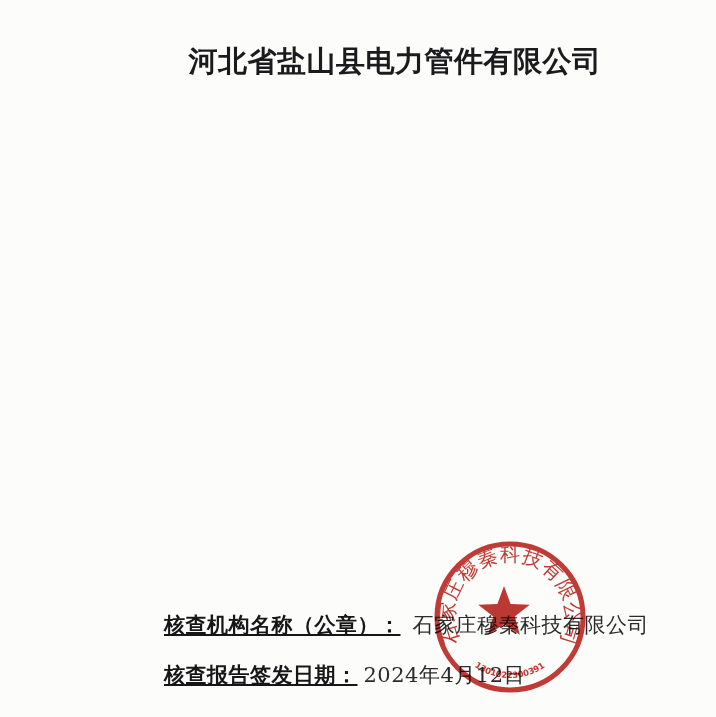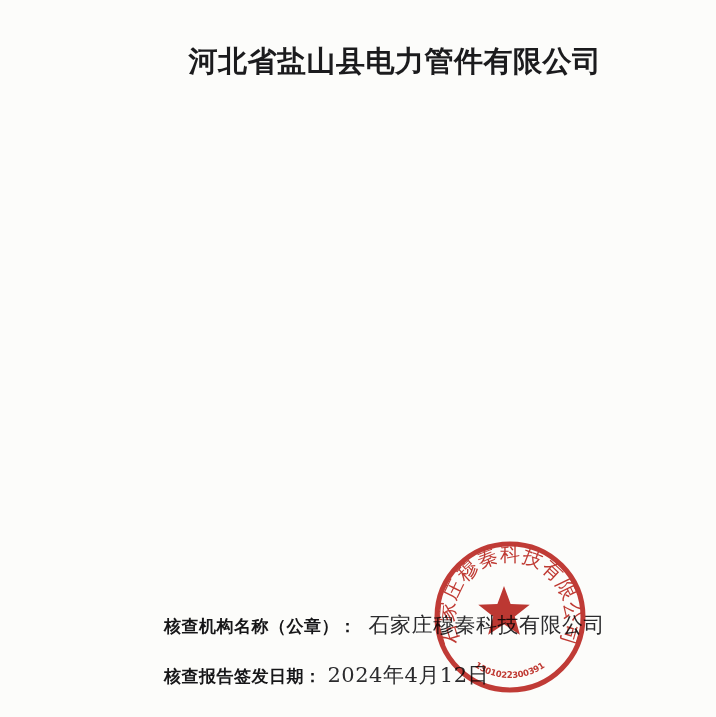--- a/index.html
+++ b/index.html
@@ -38,24 +38,25 @@
     position: absolute;
     left: 164px;
     top: 610px;
   }
   .footer-row {
     line-height: 30px;
     white-space: nowrap;
   }
   .footer-row.second { margin-top: 18px; }
   .footer-label {
-    font-size: 17px;
+    font-size: 21px;
     font-weight: bold;
     letter-spacing: 0.5px;
     color: #161618;
+    text-decoration: underline;
   }
   .footer-value {
     font-size: 21px;
     font-weight: normal;
     color: #2b2b2d;
     margin-left: 12px;
     letter-spacing: 0.5px;
   }
   .footer-row.second .footer-value { margin-left: 6px; }
   .seal {

